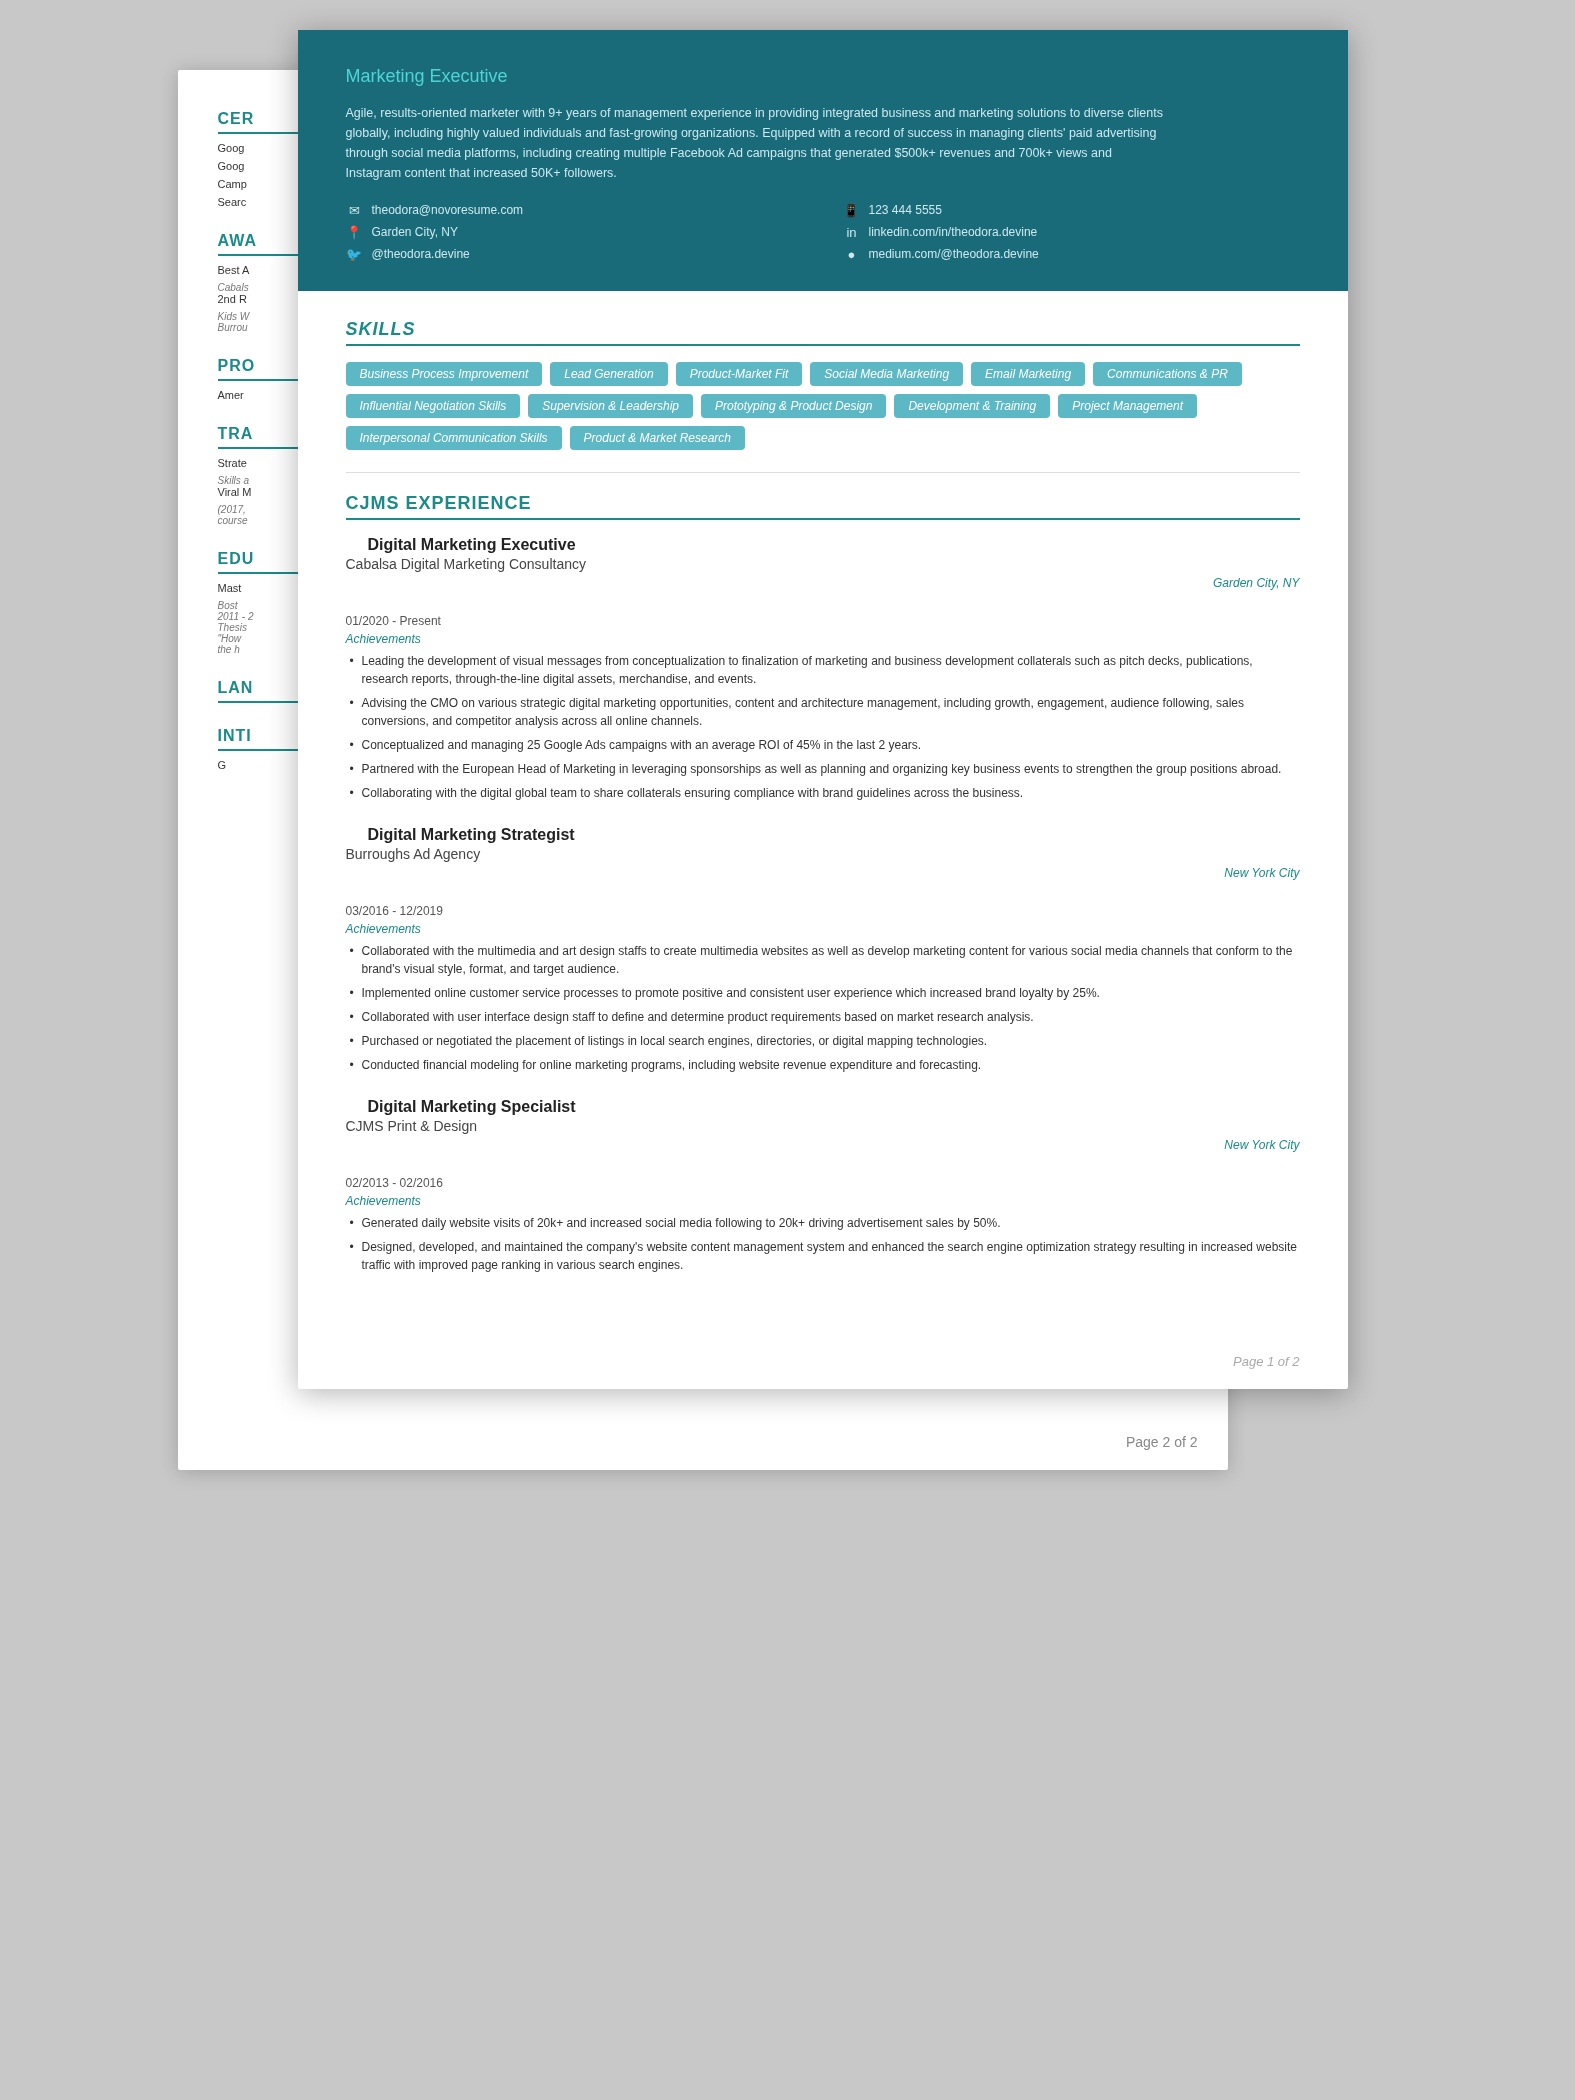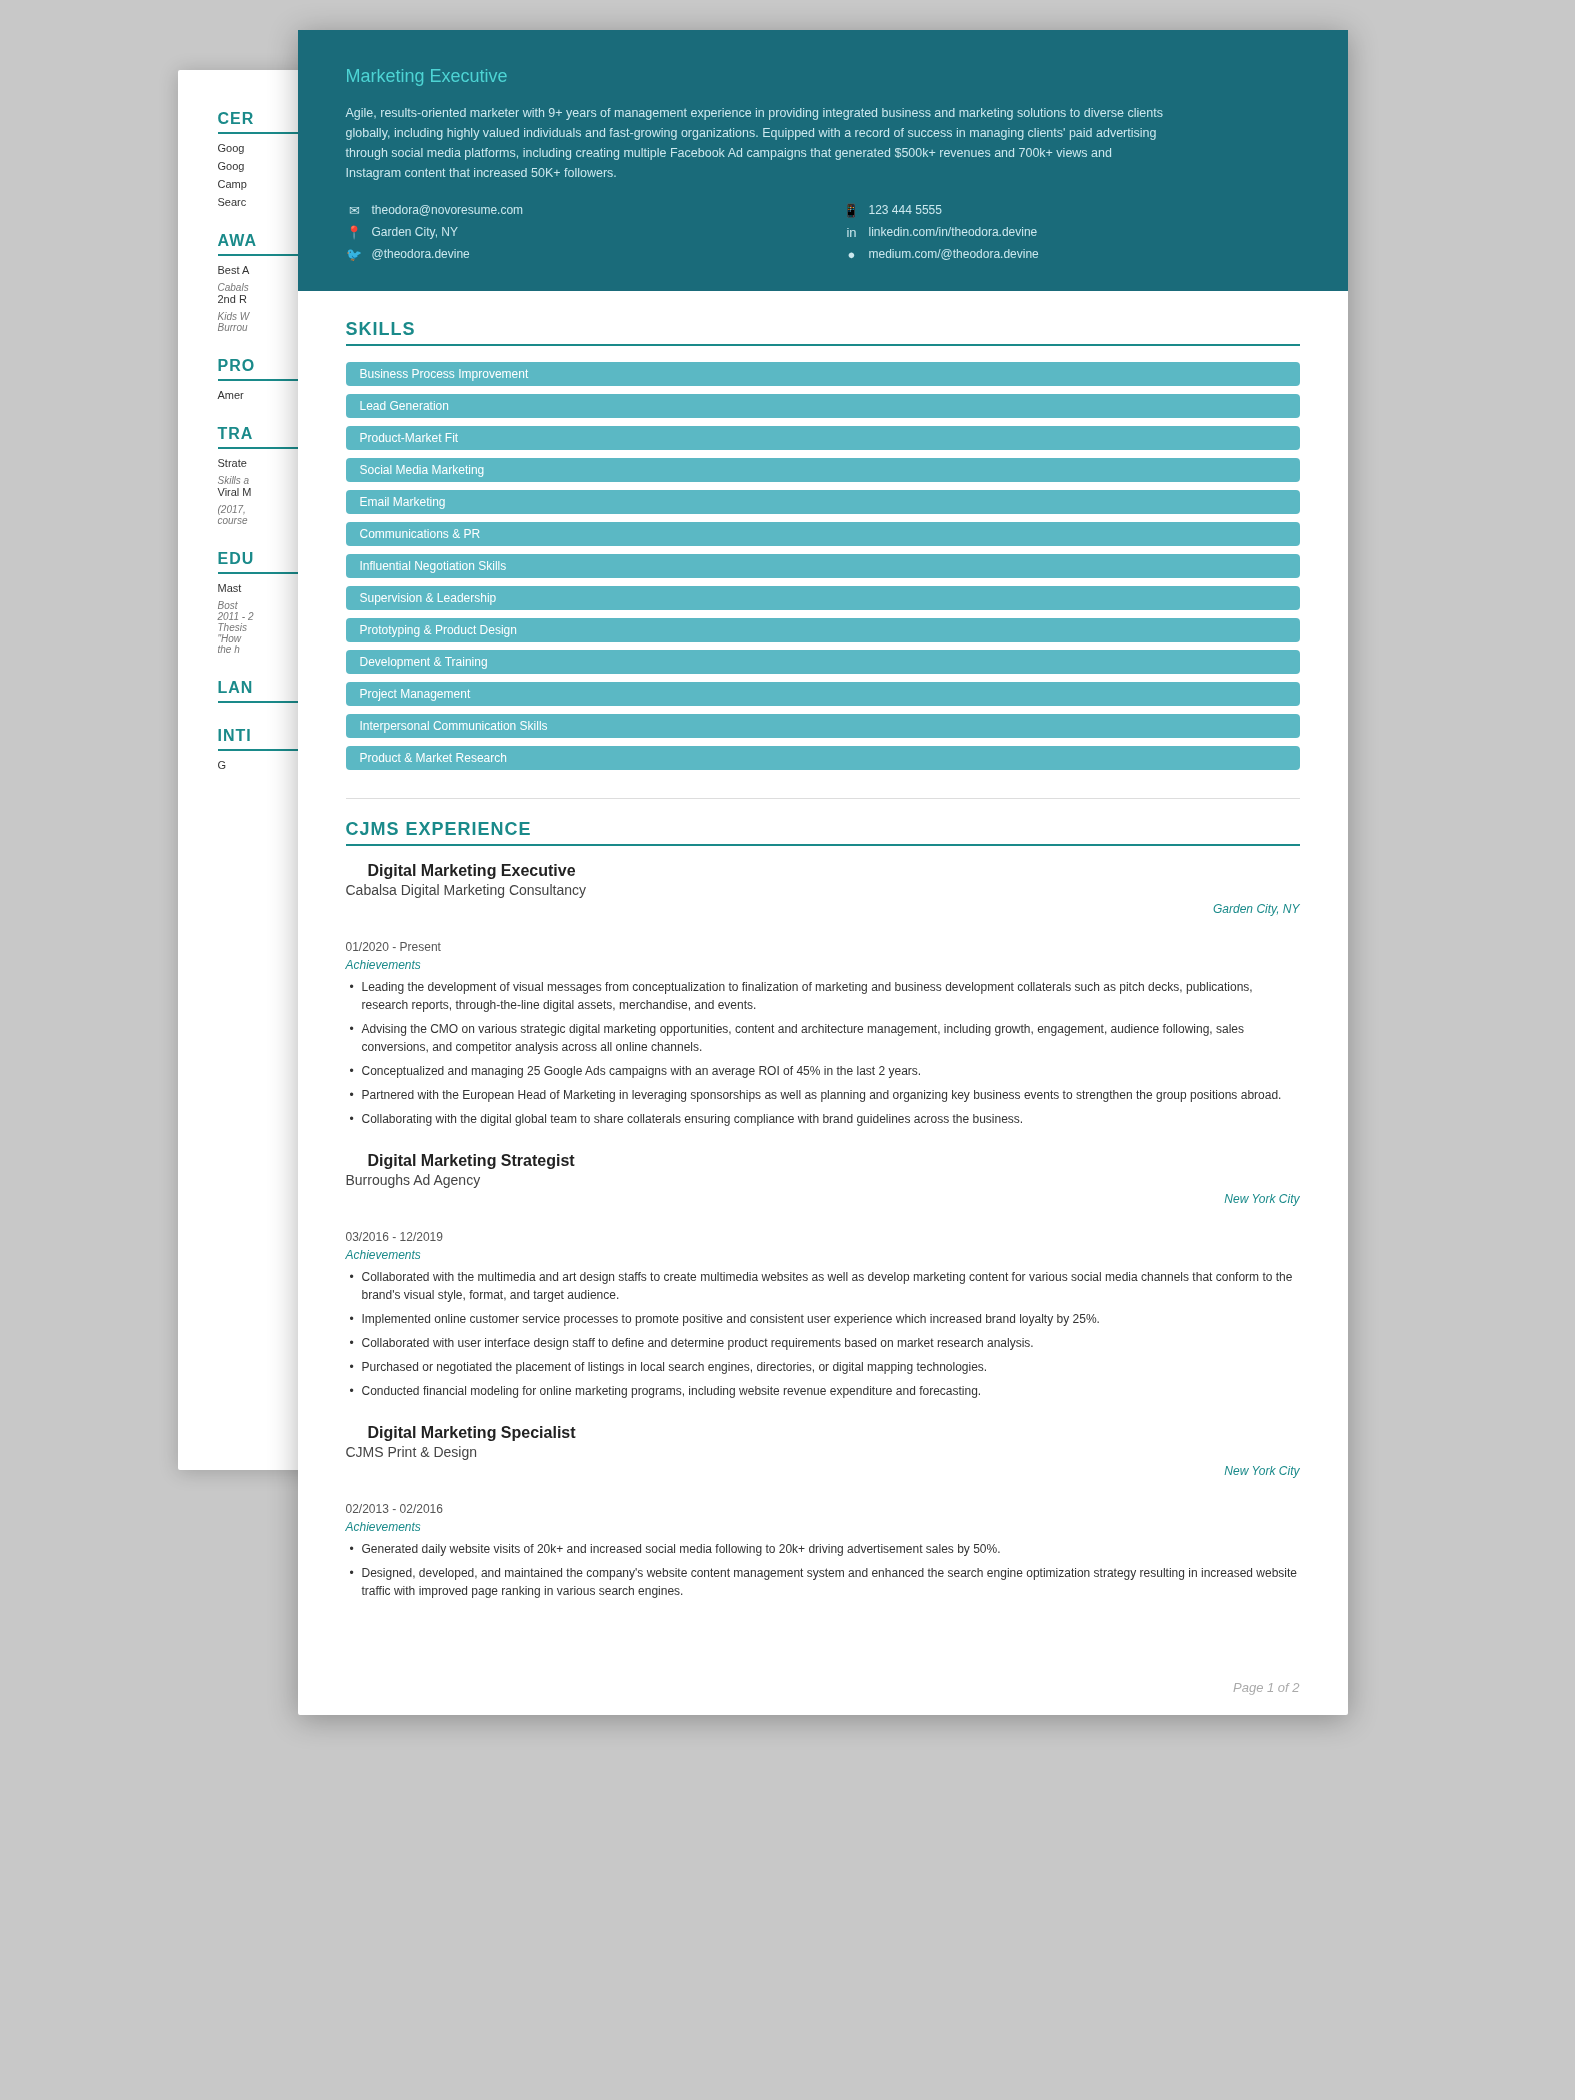--- a/index.html
+++ b/index.html
@@ -146,28 +146,28 @@
       font-weight: bold;
       color: #1a8a8a;
       border-bottom: 2px solid #1a8a8a;
       padding-bottom: 4px;
       margin-bottom: 16px;
       letter-spacing: 1px;
     }
 
     
     .skills-section {
-      margin-bottom: 28px;
+      margin-bottom: 22px;
+      font-style: italic;
     }
 
     .skills-grid {
       display: flex;
       flex-wrap: wrap;
       gap: 8px;
-      flex-direction: column;
     }
 
     .skill-tag {
       background: #5bb8c4;
       color: white;
       padding: 5px 14px;
       border-radius: 4px;
       font-size: 12px;
       white-space: nowrap;
     }

